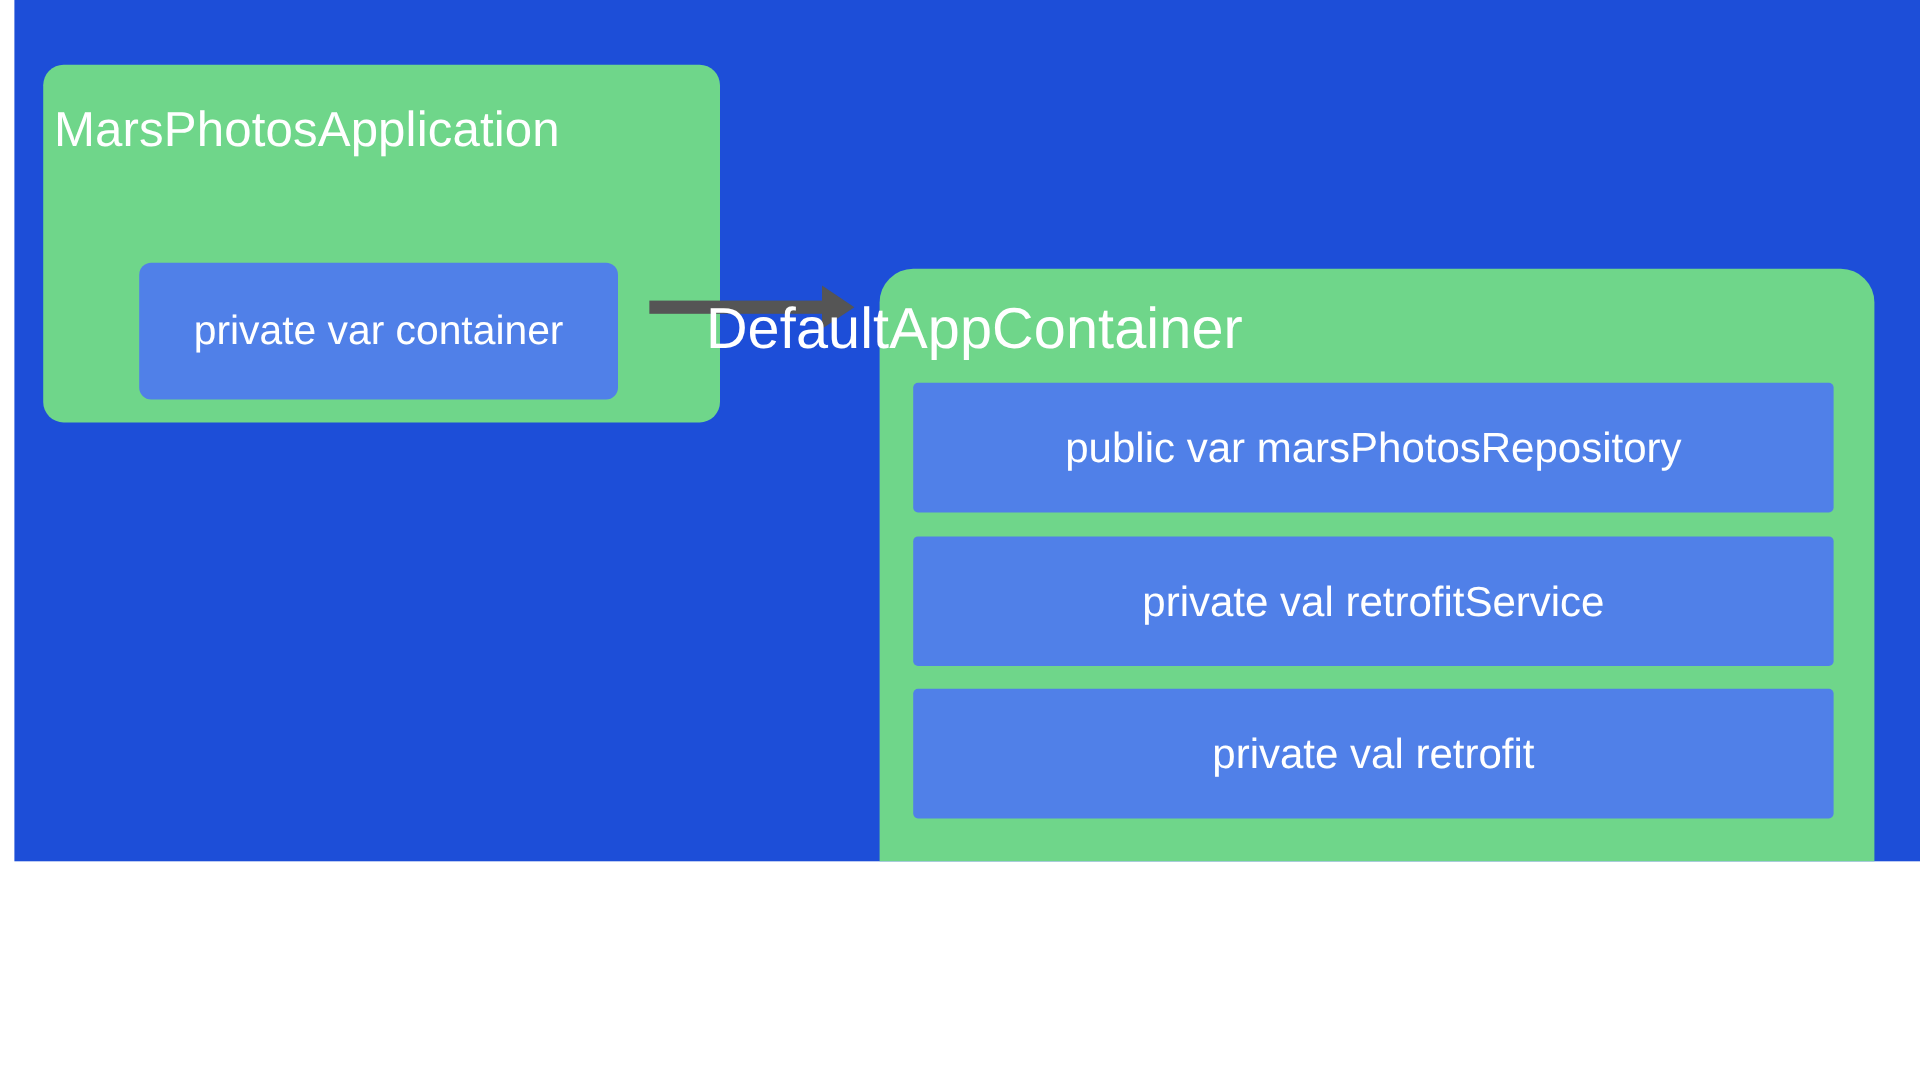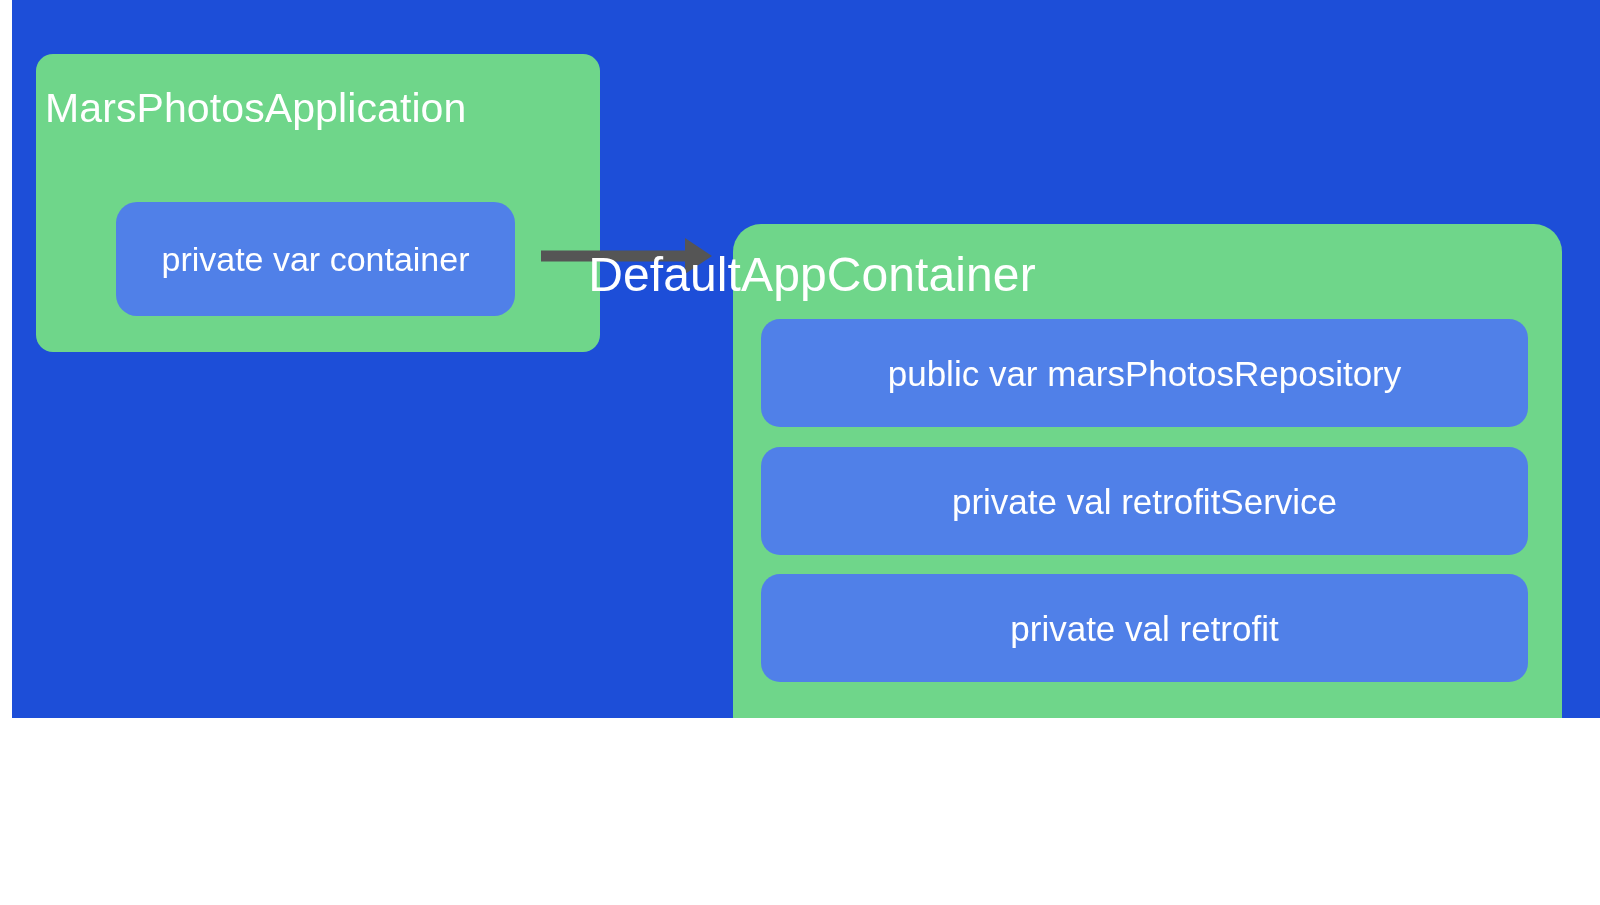--- a/index.html
+++ b/index.html
@@ -79,42 +79,42 @@
   }
   .prop-chip-label {
     color: #ffffff;
     white-space: nowrap;
     line-height: 1;
   }
 
   
   #app-prop-container {
     left: 104px;
-    top: 202px;
+    top: 219px;
     width: 399px;
     height: 114px;
-    border-radius: 21px;
+    border-radius: 10px;
   }
   #app-prop-container .prop-chip-label {
     font-size: 34px;
   }
 
   
   #container-props {
     position: absolute;
     left: 749px;
     top: 319px;
     width: 767px;
     height: 491px;
   }
   #container-props .prop-chip {
     left: 0;
     width: 767px;
     height: 108px;
-    border-radius: 19px;
+    border-radius: 4px;
   }
   #container-props .prop-chip-label {
     font-size: 35px;
   }
   #container-props .prop-chip:nth-child(1) { top: 0px; }
   #container-props .prop-chip:nth-child(2) { top: 128px; }
   #container-props .prop-chip:nth-child(3) { top: 255px; }
   #container-props .prop-chip:nth-child(4) { top: 383px; }
 
   

